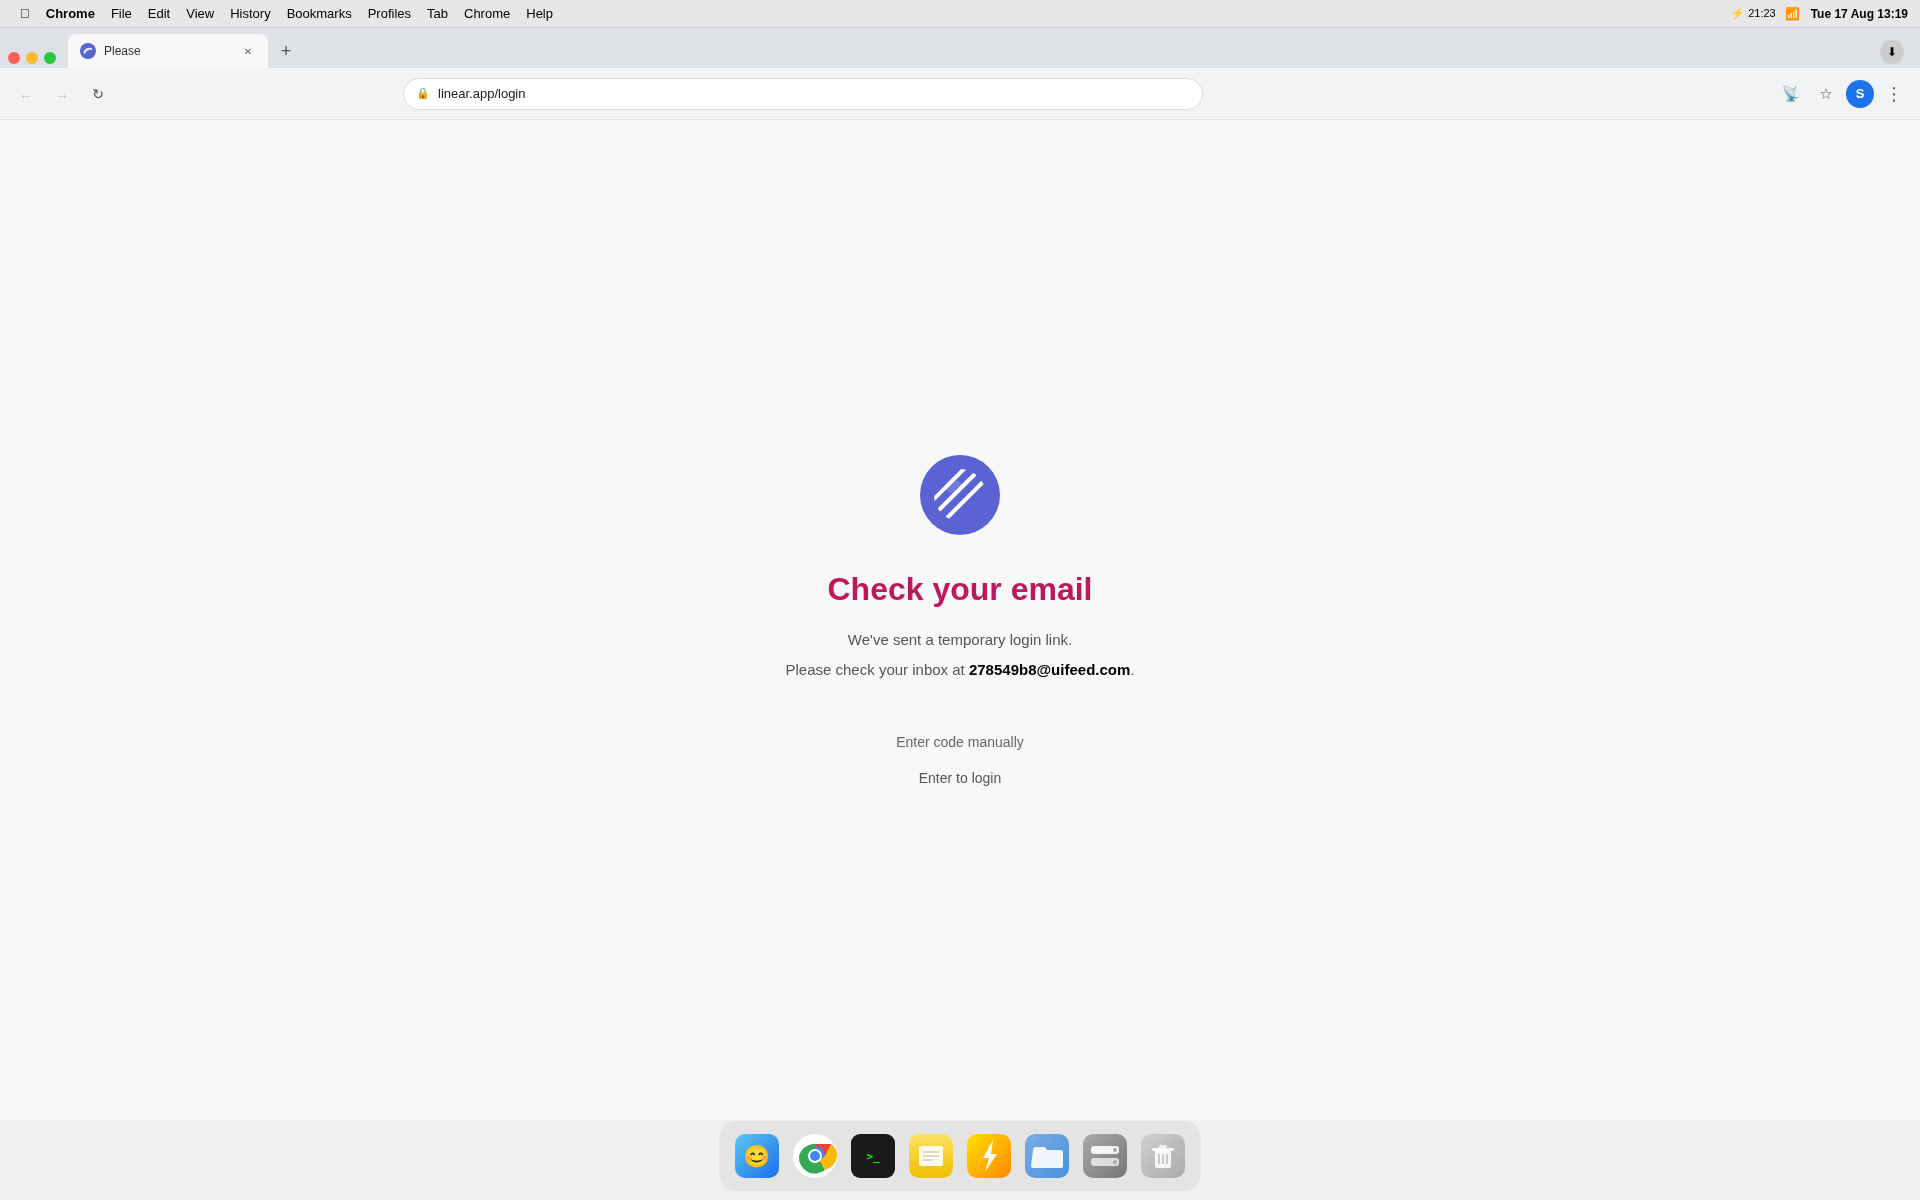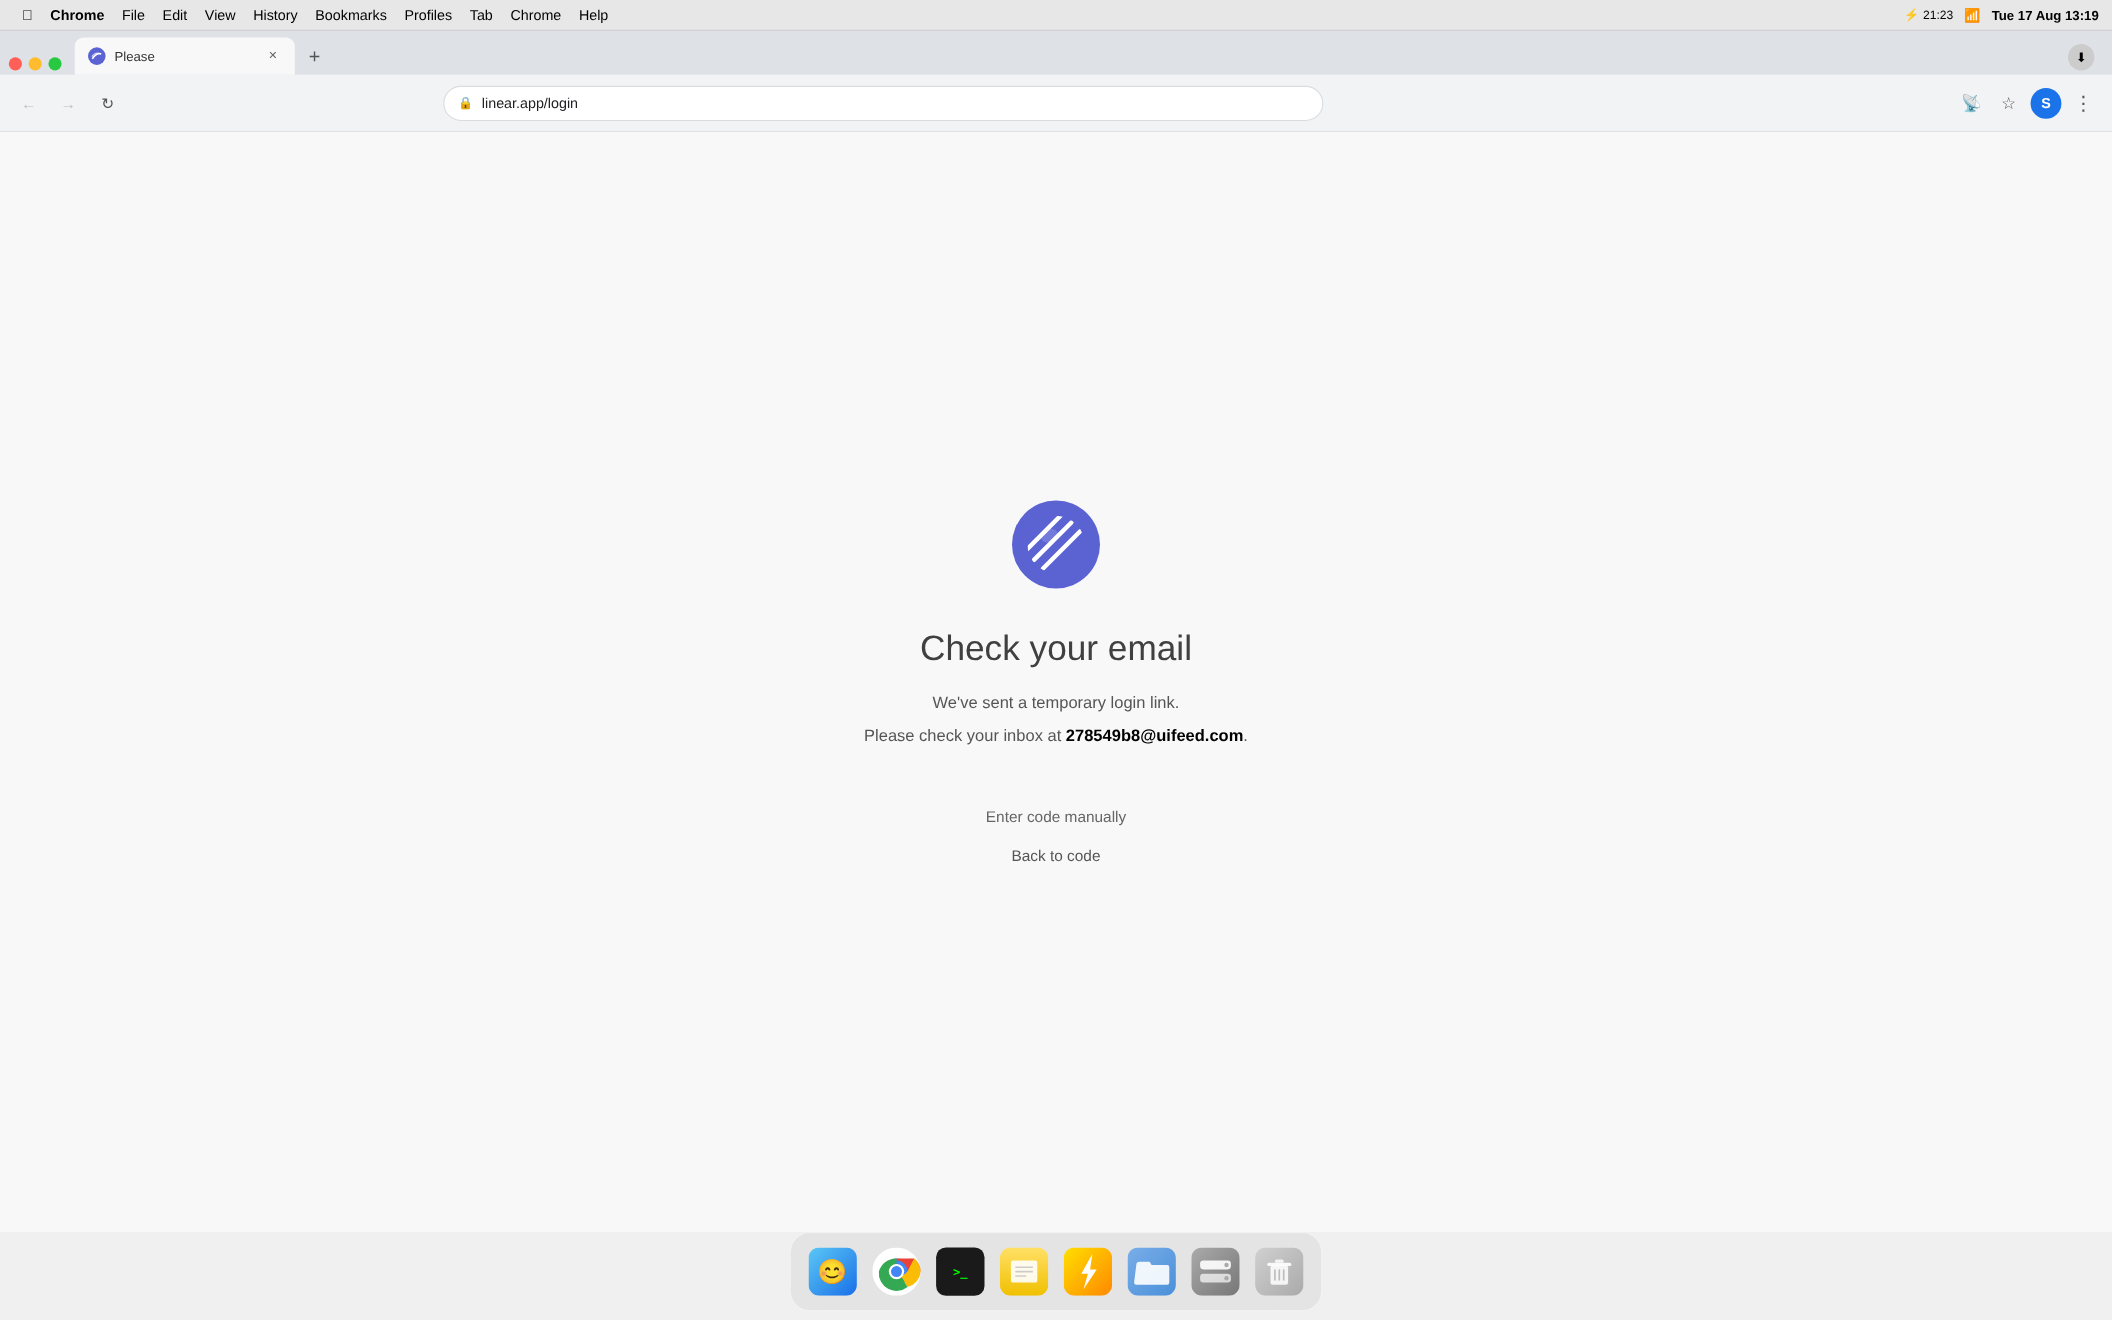--- a/index.html
+++ b/index.html
@@ -247,22 +247,22 @@
       position: relative;
     }
 
     .linear-logo svg {
       width: 52px;
       height: 52px;
     }
 
     .check-email-title {
       font-size: 32px;
-      font-weight: 400;
-      color: #404040;
+      font-weight: 700;
+      color: #be185d;
       margin-bottom: 20px;
       text-align: center;
     }
 
     .email-message {
       font-size: 15px;
       color: #555;
       text-align: center;
       line-height: 1.6;
       margin-bottom: 6px;
@@ -421,21 +421,21 @@
 
       <p class="email-message">
         <span>We've sent a temporary login link.</span>
       </p>
       <p class="email-message-2">
         <span>Please check your inbox at </span><strong class="email-address">278549b8@uifeed.com</strong><span>.</span>
       </p>
 
       <a class="enter-code-link" href="#">Enter code manually</a>
 
-      <a class="back-to-login-link" href="#">Back to code</a>
+      <a class="back-to-login-link" href="#">Enter to login</a>
 
     </div>
   </div>
 
 </div>
 
 <div class="dock">
 
   <div class="dock-item">
     <svg width="44" height="44" viewBox="0 0 44 44">

